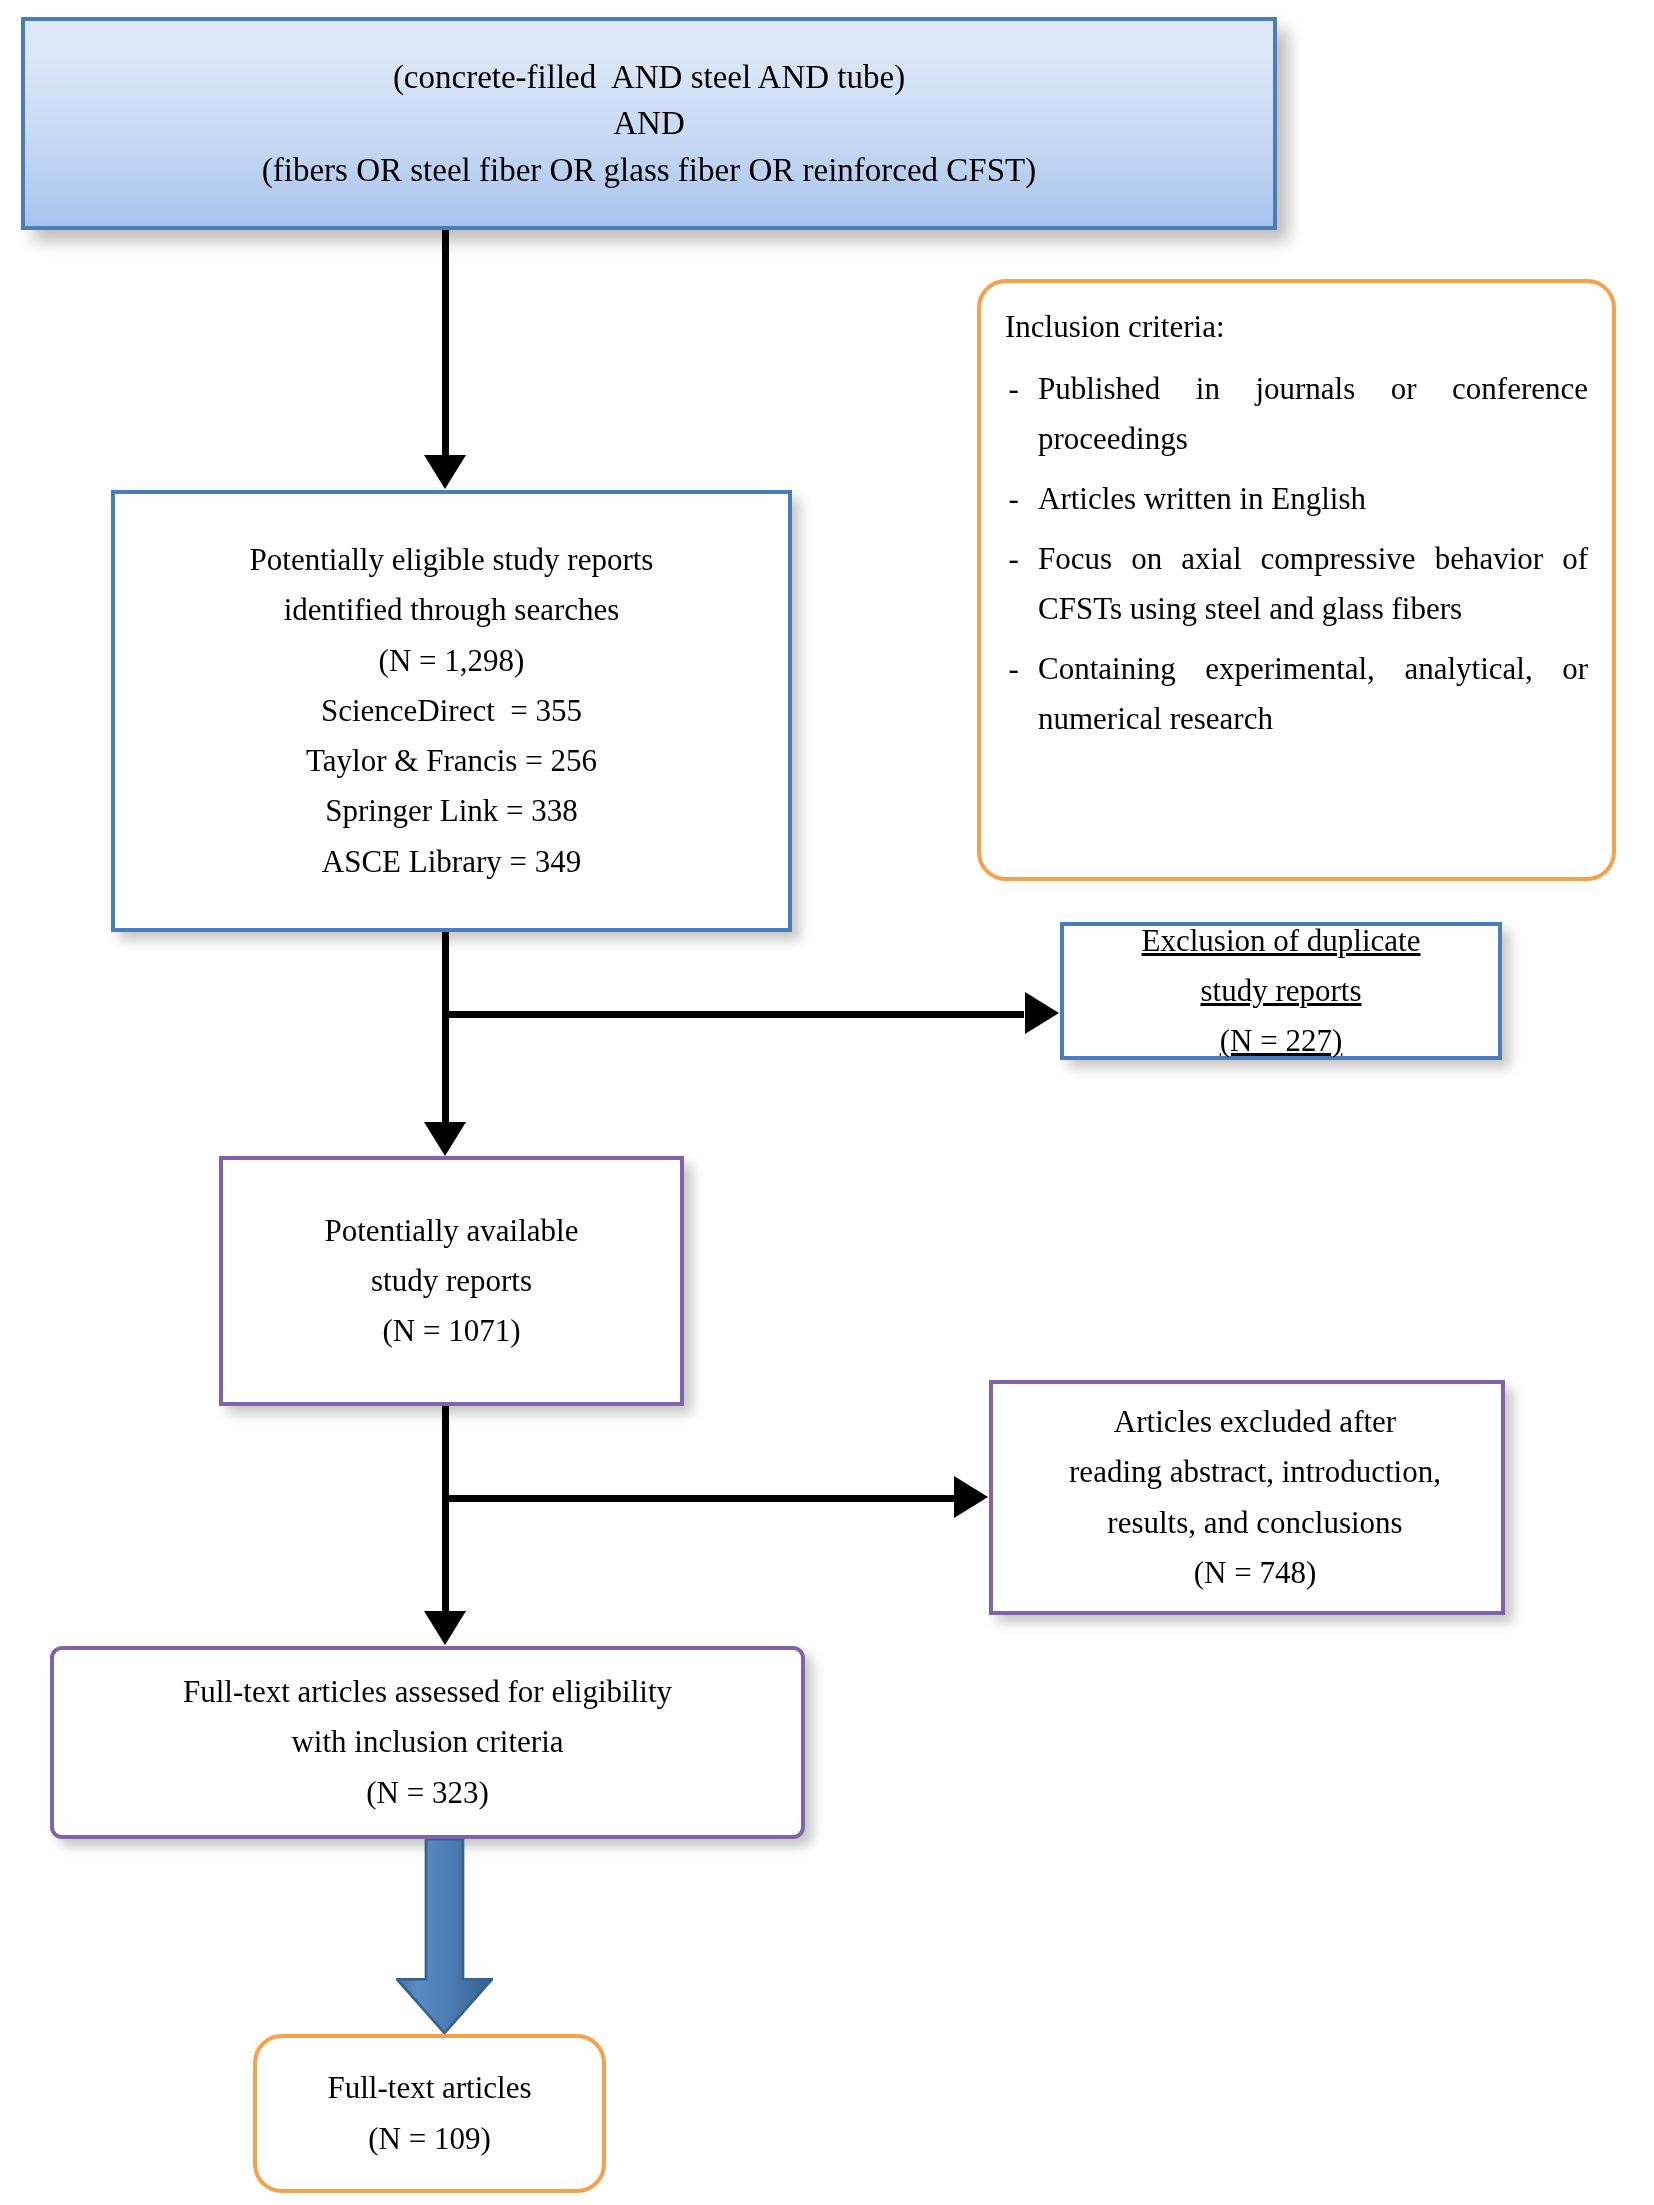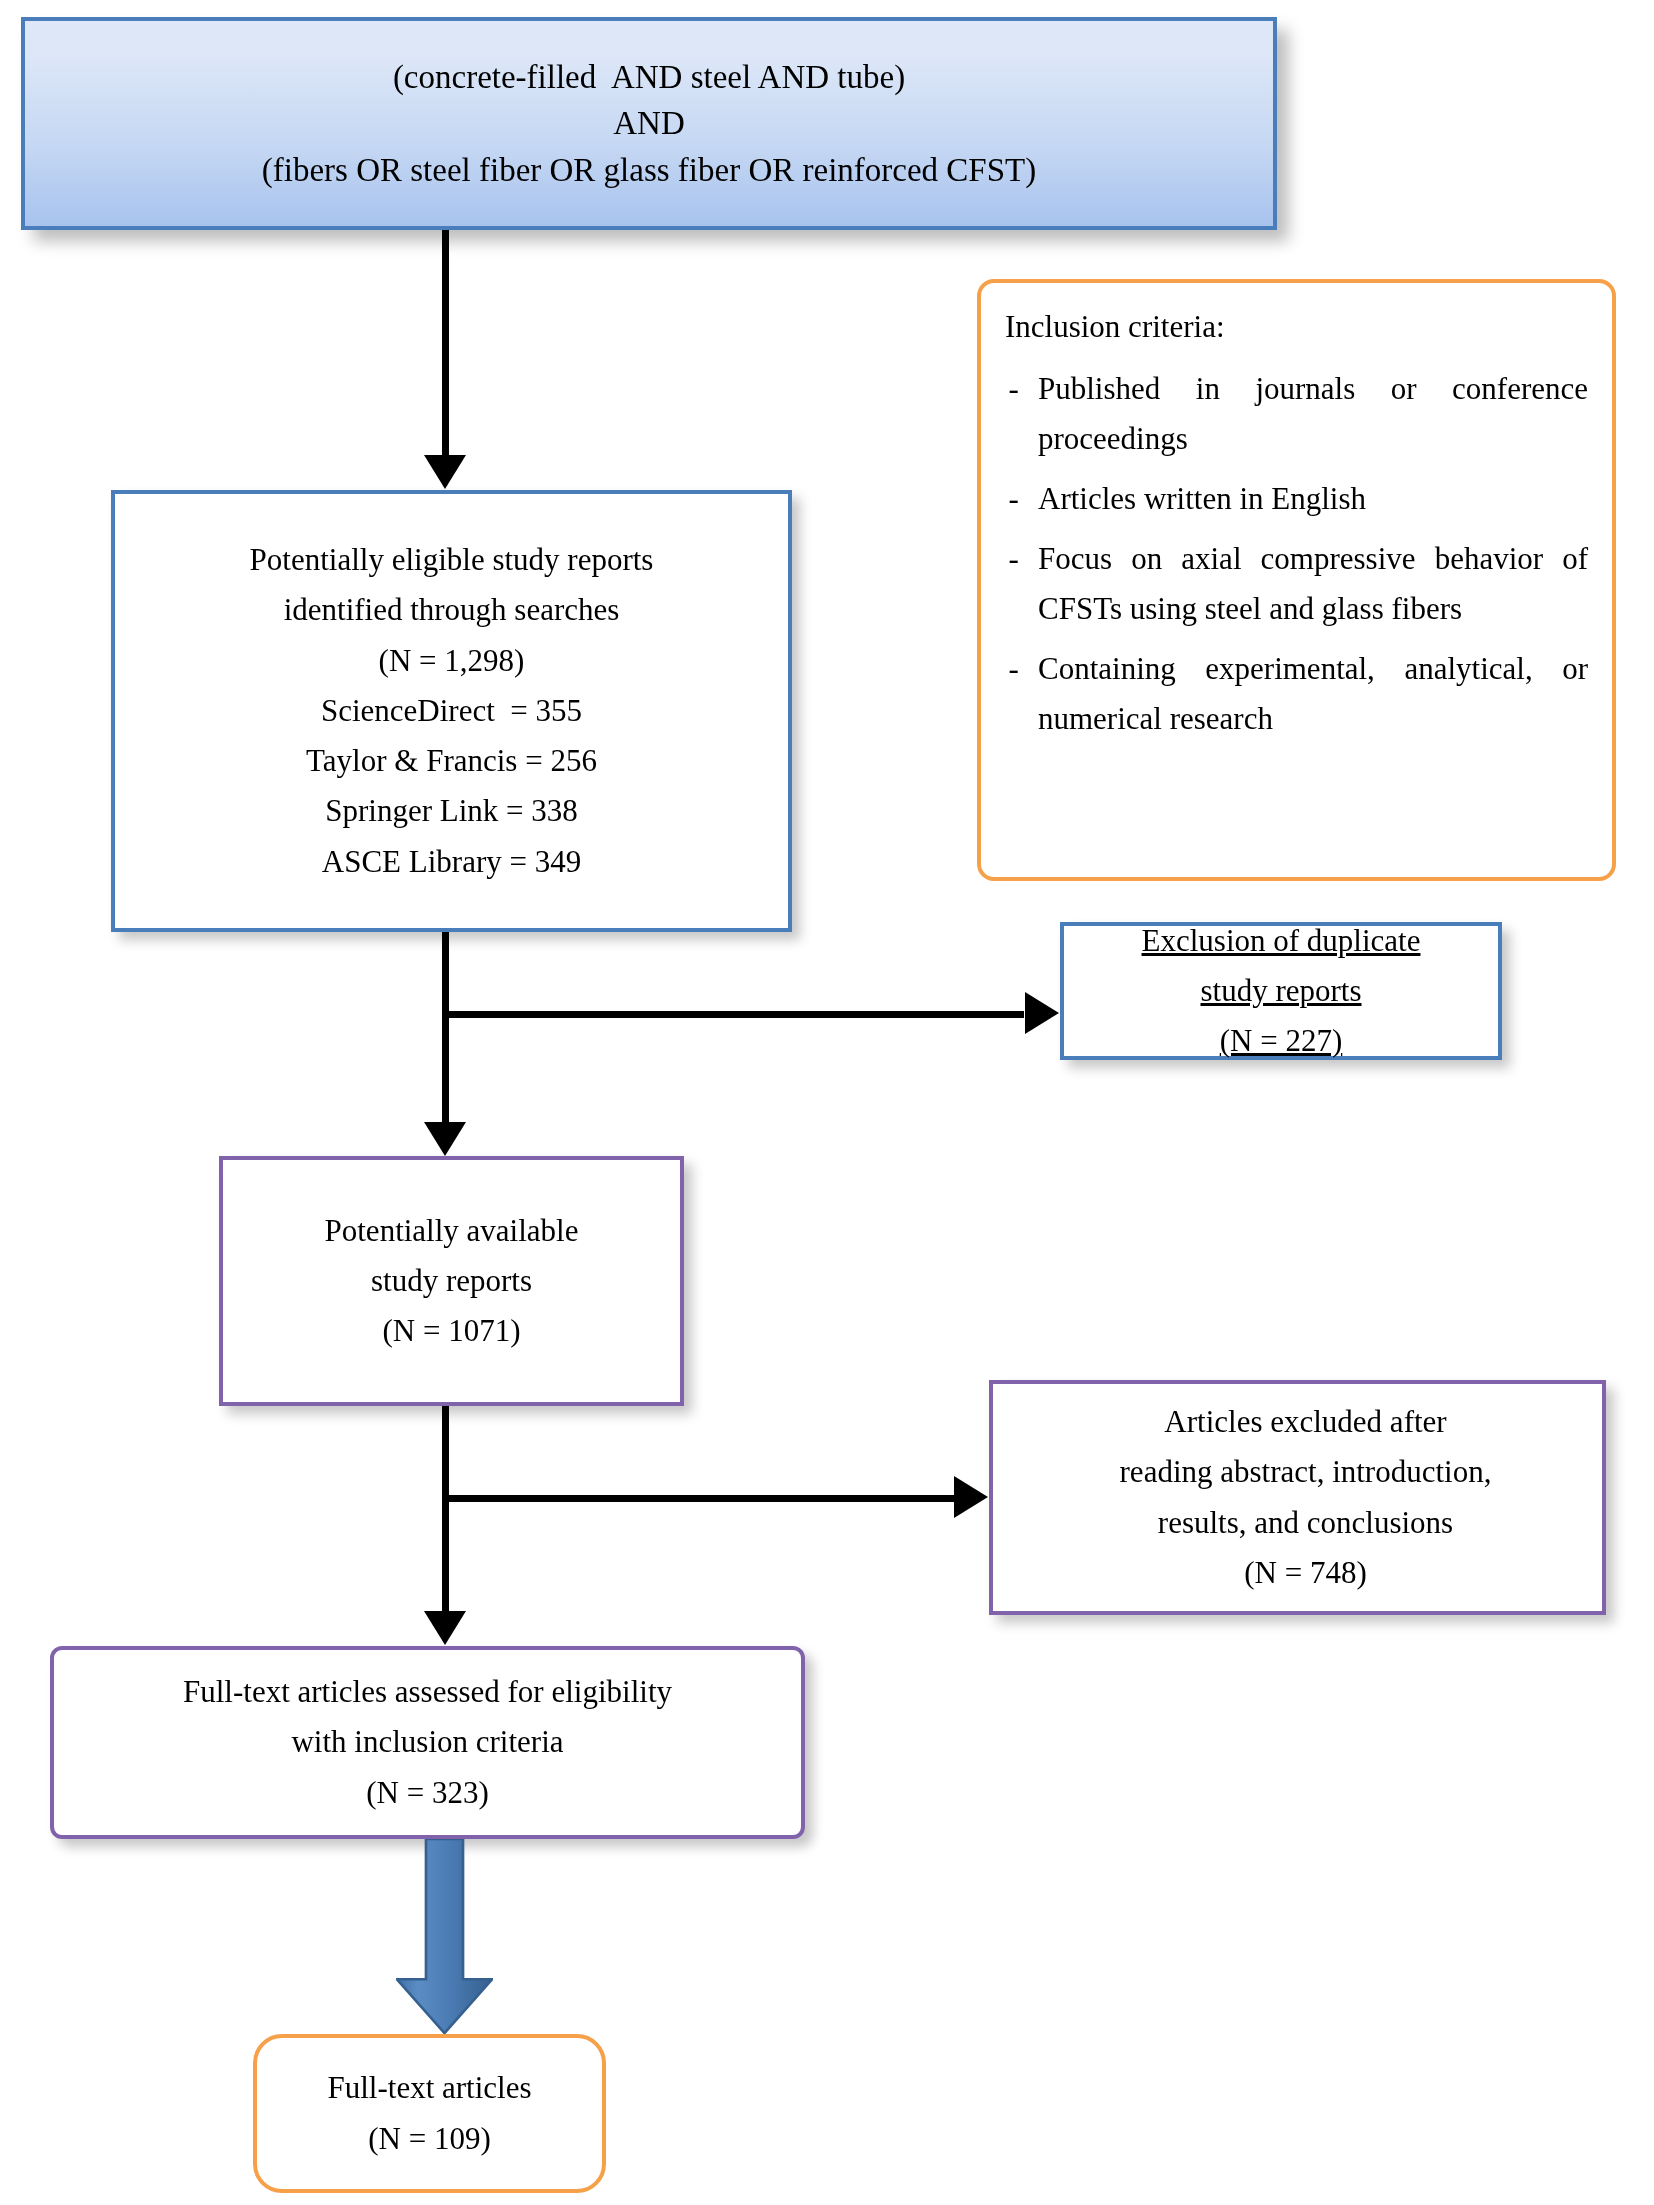--- a/index.html
+++ b/index.html
@@ -83,21 +83,21 @@
     left: 219px;
     top: 1156px;
     width: 465px;
     height: 250px;
     font-size: 31px;
     line-height: 1.62;
   }
   #excluded-box {
     left: 989px;
     top: 1380px;
-    width: 617px;
+    width: 516px;
     height: 235px;
     font-size: 31px;
     line-height: 1.62;
     padding-left: 16px;
   }
 
   
   #fulltext-assessed-box {
     left: 50px;
     top: 1646px;
@@ -106,21 +106,21 @@
     border: 4.9px solid #8163AC;
     border-radius: 12px;
     box-shadow: 8px 8px 11.5px rgba(0,0,0,0.22);
     font-size: 31px;
     line-height: 1.62;
   }
 
   
   .node.orange-round {
     border: 4.9px solid #F6A04A;
-    border-radius: 17px;
+    border-radius: 29px;
   }
   #inclusion-box {
     left: 977px;
     top: 279px;
     width: 639px;
     height: 602px;
     padding: 19.4px 24px 8.8px 24px;
     align-items: flex-start;
     justify-content: flex-start;
     font-size: 31px;

